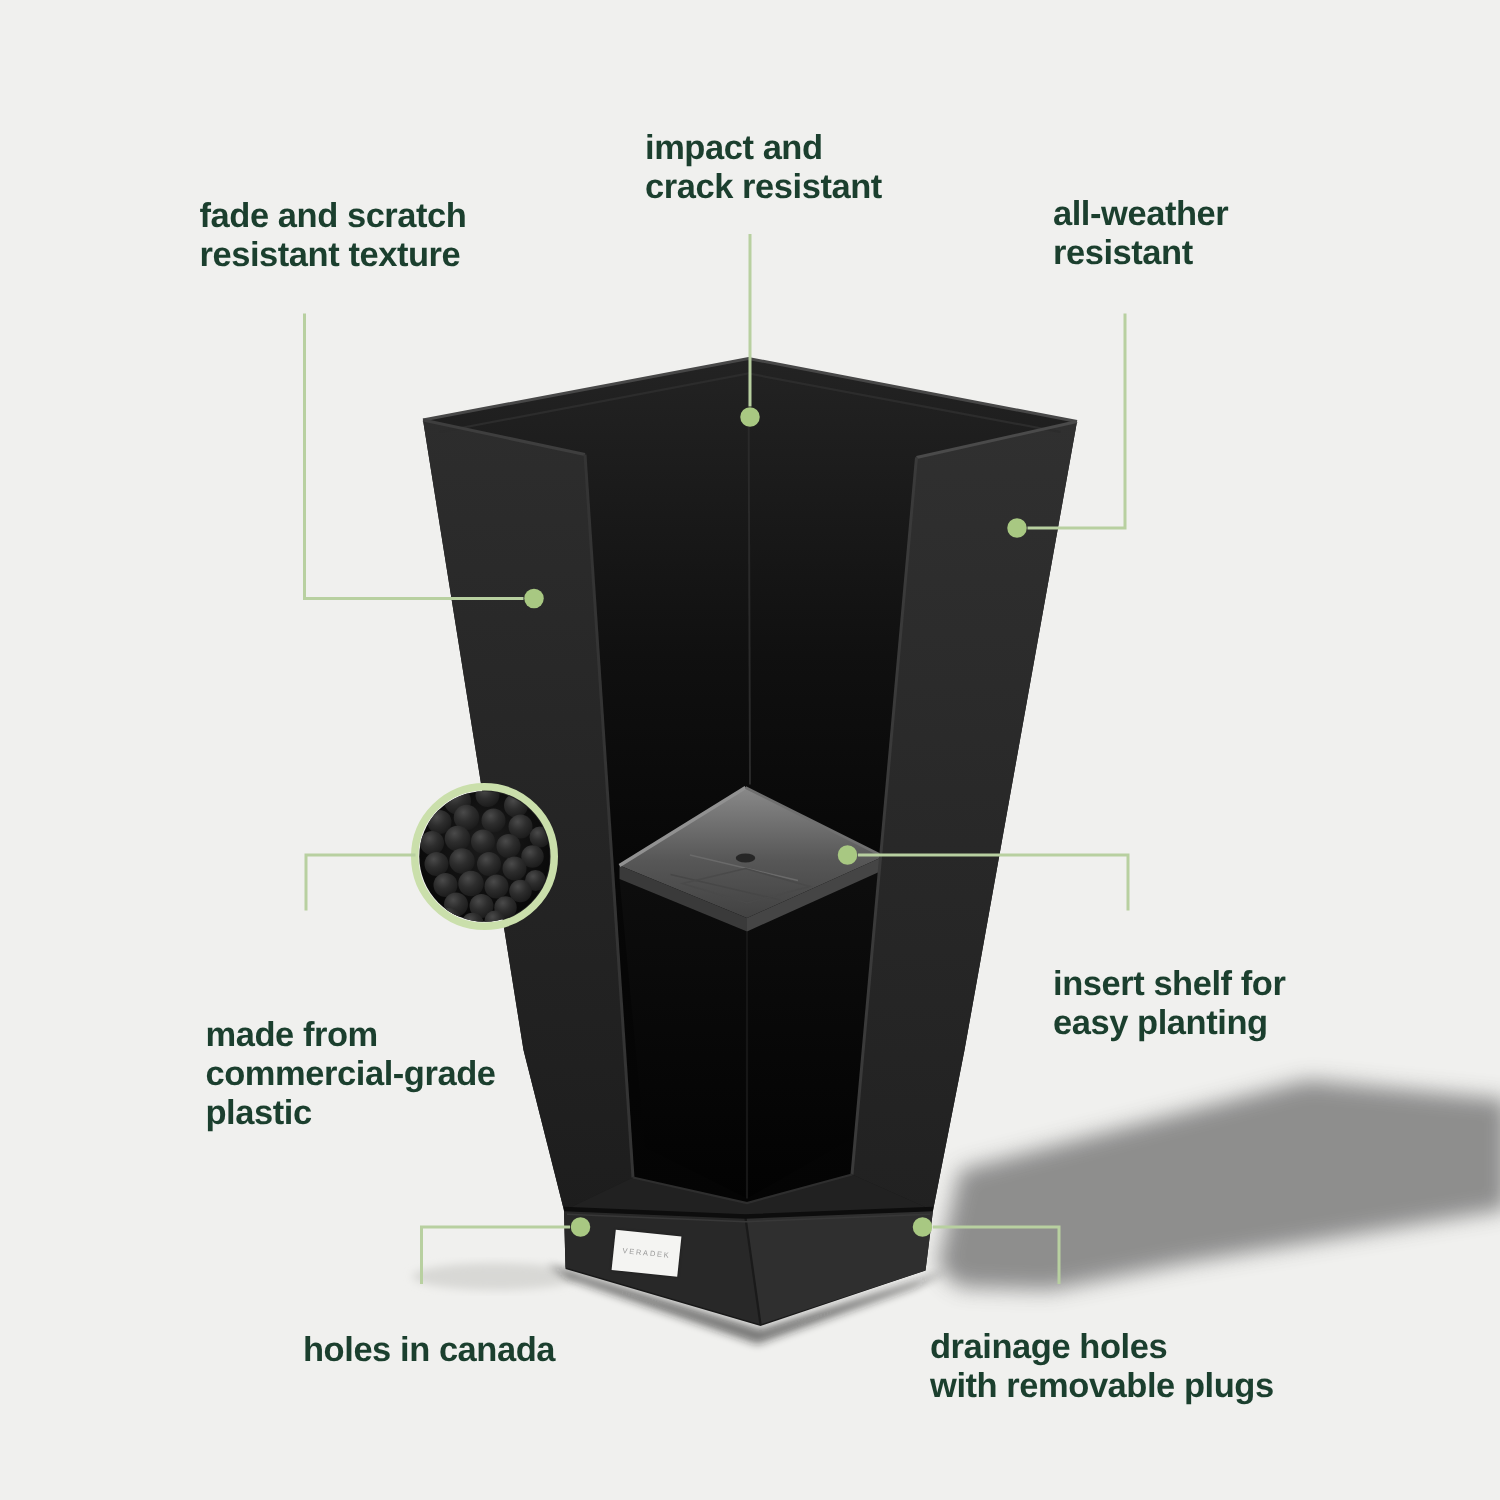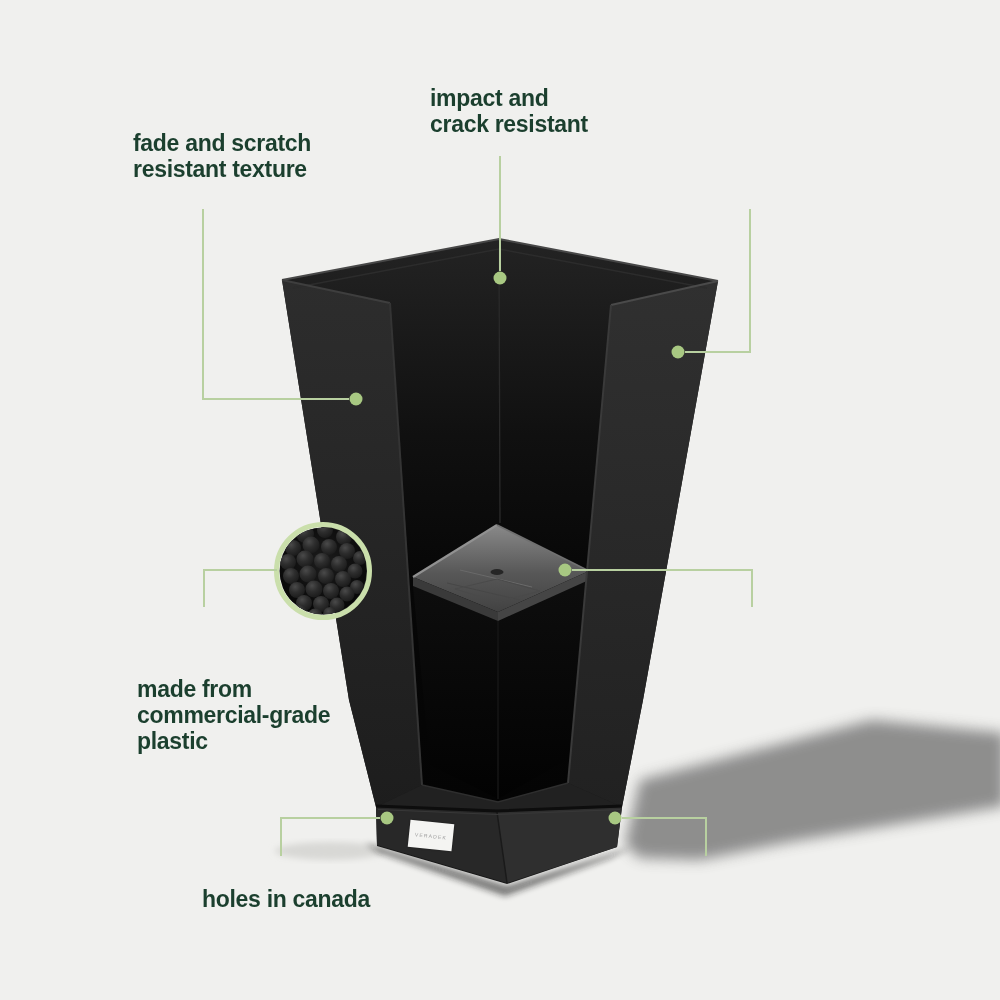--- a/index.html
+++ b/index.html
@@ -190,26 +190,32 @@
       <circle cx="615" cy="818" r="6.5"></circle>
     </g>
   </svg>
 
   <div class="callout" style="left:133px;top:130px">fade and scratch
 resistant texture</div>
 
   <div class="callout" style="left:430px;top:85px">impact and
 crack resistant</div>
 
+  <div class="callout" style="left:702px;top:129px">all-weather
+resistant</div>
 
   <div class="callout" style="left:137px;top:676px">made from
 commercial-grade
 plastic</div>
 
+  <div class="callout" style="left:702px;top:642px">insert shelf for
+easy planting</div>
 
   <div class="callout" style="left:202px;top:886px">holes in canada</div>
 
+  <div class="callout" style="left:620px;top:884px">drainage holes
+with removable plugs</div>
 
   <div class="brand-label">
     <span>VERADEK</span>
   </div>
 
 </div>
 
 </body></html>

